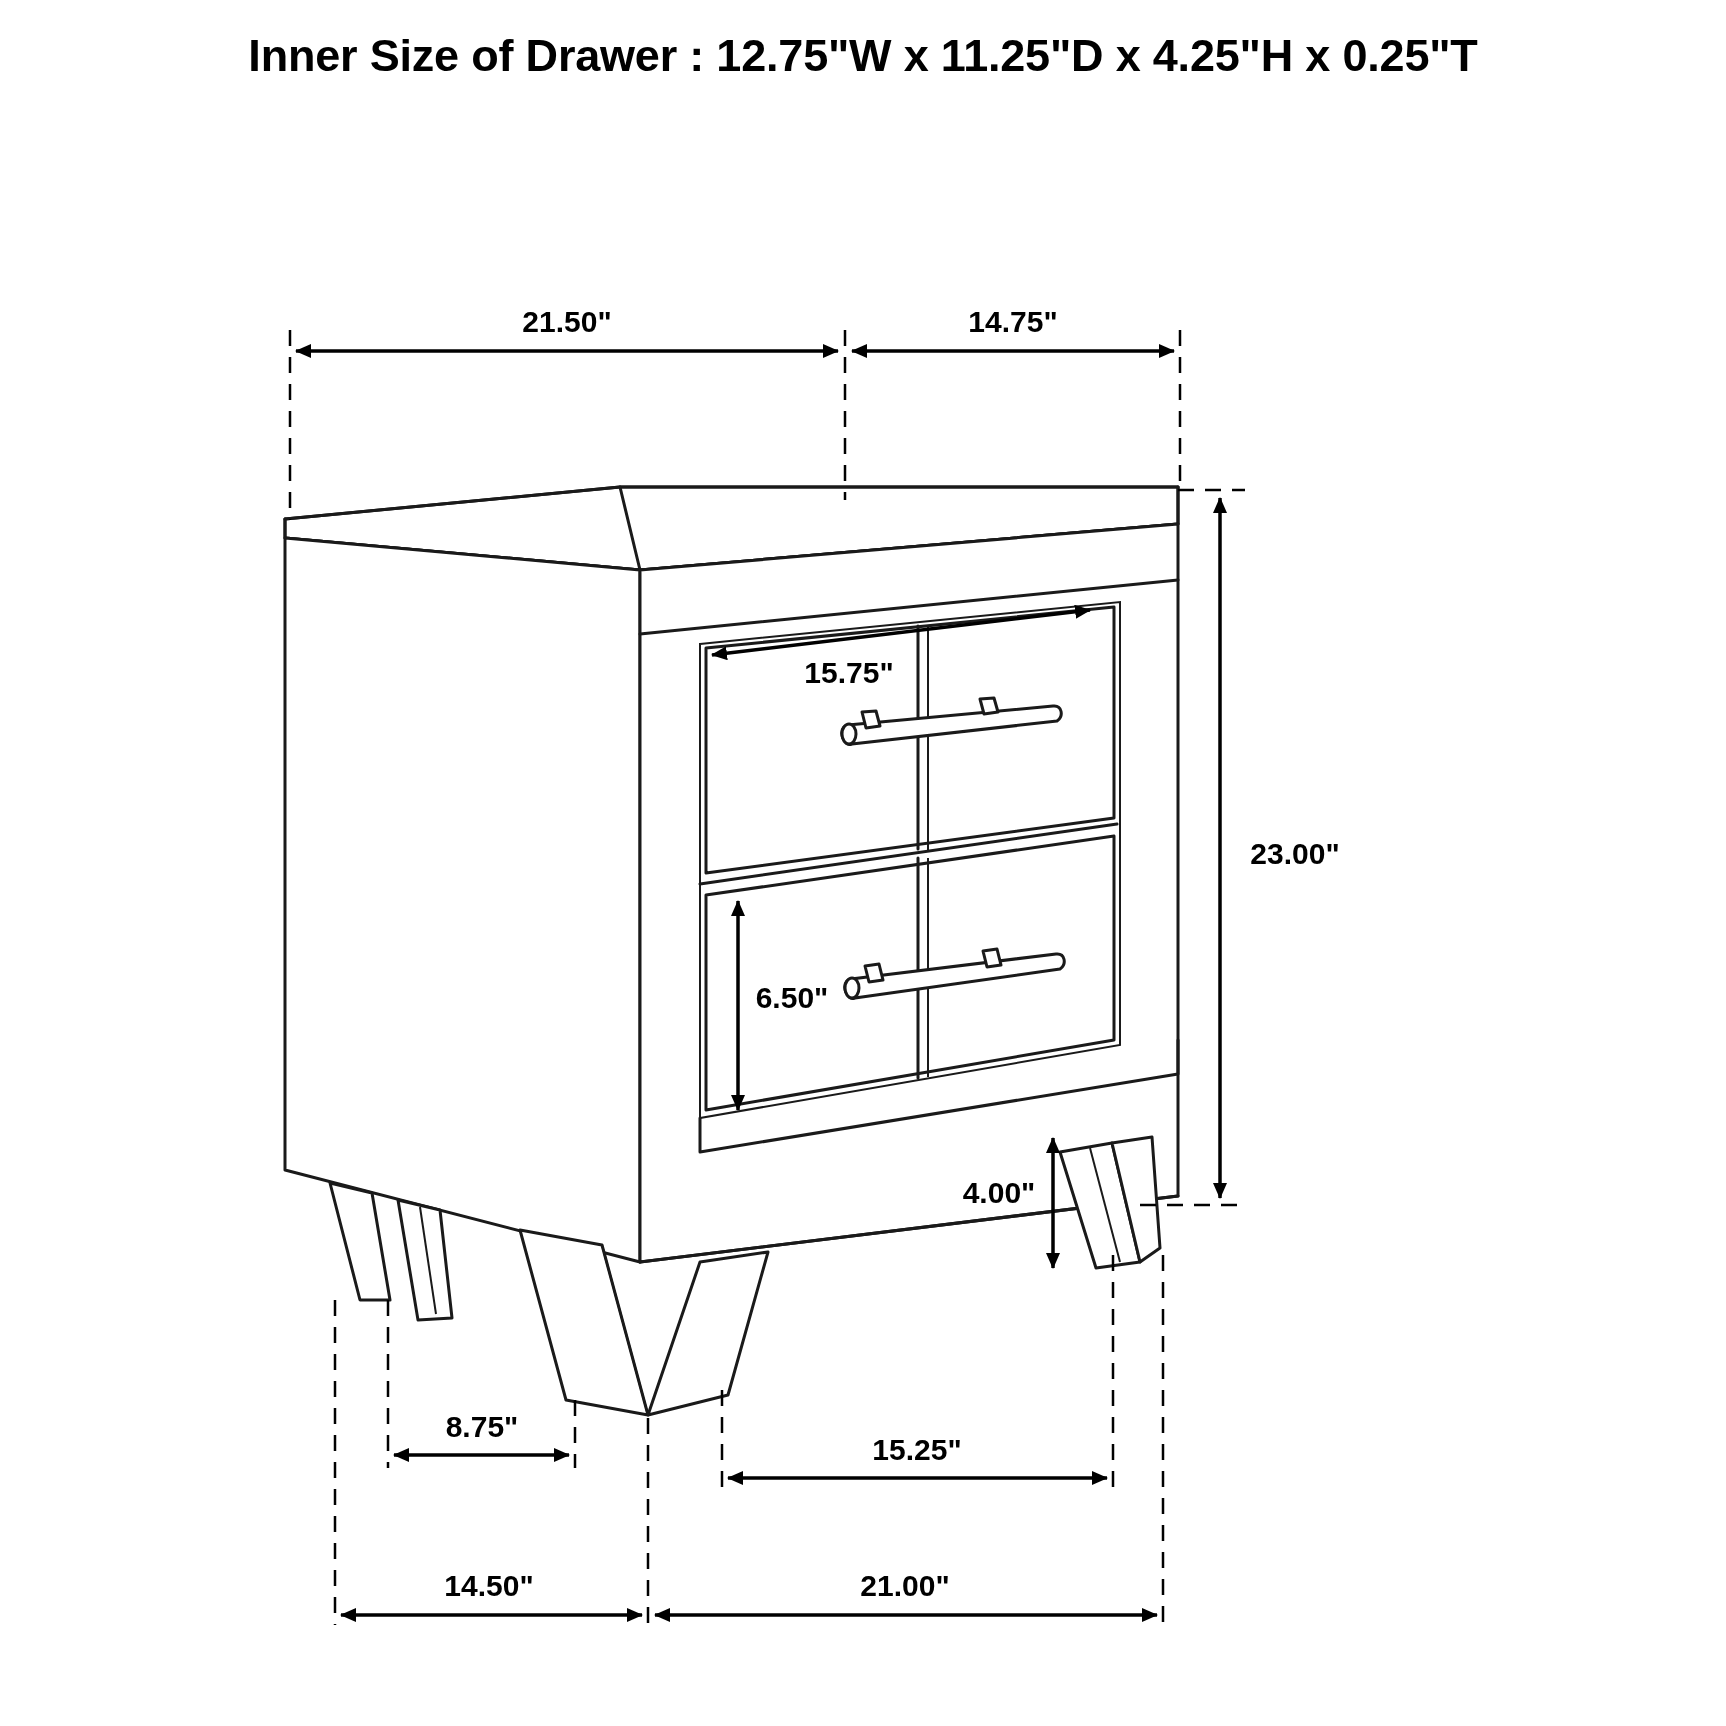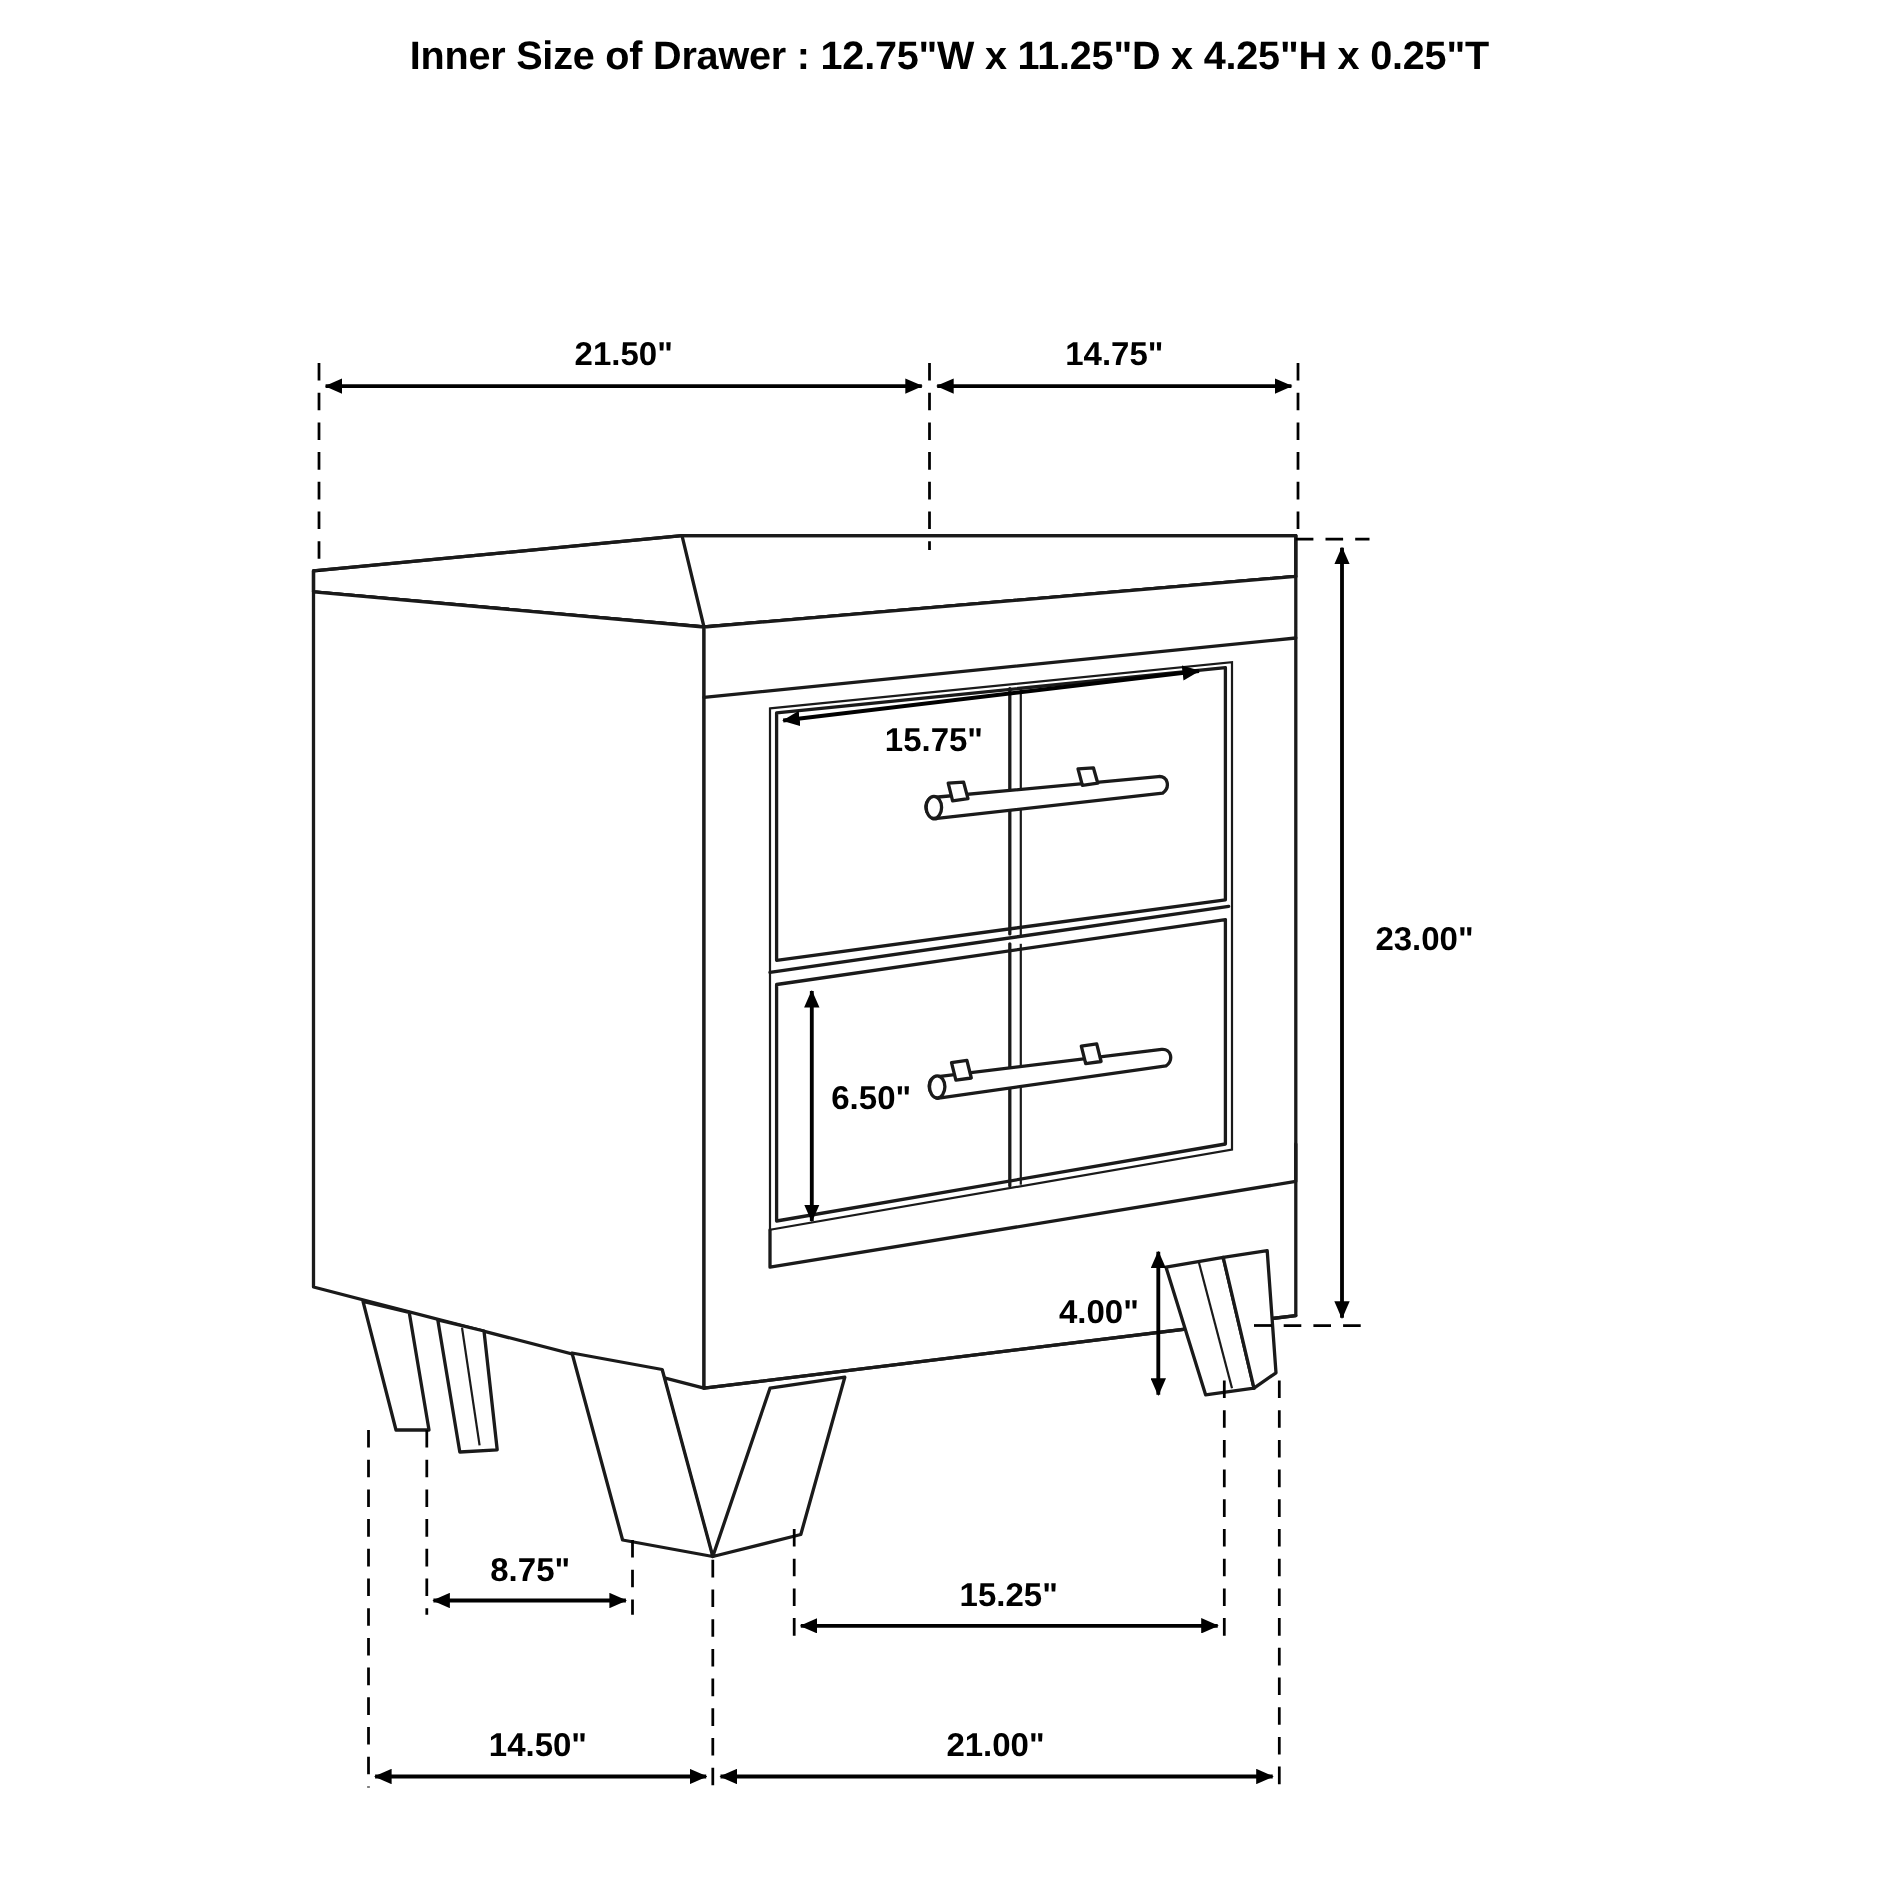--- a/index.html
+++ b/index.html
@@ -18,21 +18,21 @@
     position: relative;
     width: 1726px;
     height: 1726px;
   }
   #title {
     position: absolute;
     top: 30px;
     left: 0;
     width: 1726px;
     text-align: center;
-    font-size: 36px;
+    font-size: 45px;
     font-weight: bold;
     letter-spacing: -0.2px;
   }
   svg#drawing {
     position: absolute;
     top: 0;
     left: 0;
     width: 1726px;
     height: 1726px;
   }

